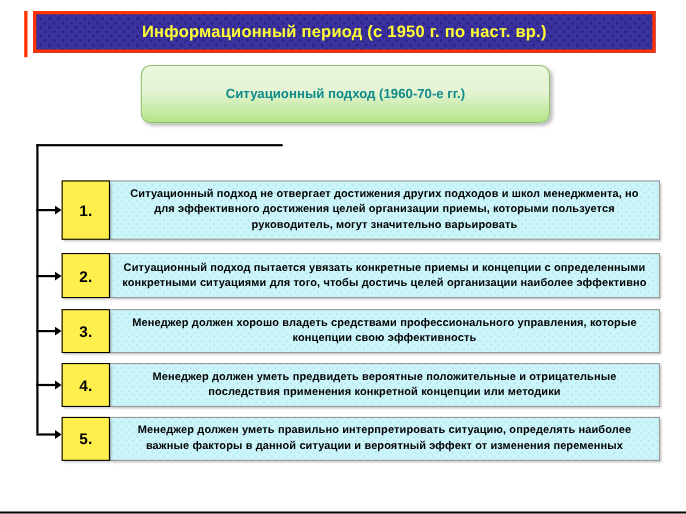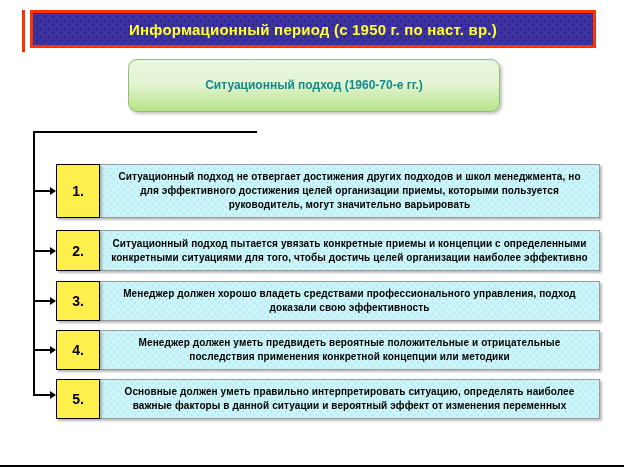--- a/index.html
+++ b/index.html
@@ -244,31 +244,31 @@
   <div class="row" id="row-2">
     <div class="row-num">2.</div>
     <div class="row-text">
       <span>Ситуационный подход пытается увязать конкретные приемы и концепции с определенными конкретными ситуациями для того, чтобы достичь целей организации наиболее эффективно</span>
     </div>
   </div>
 
   <div class="row" id="row-3">
     <div class="row-num">3.</div>
     <div class="row-text">
-      <span>Менеджер должен хорошо владеть средствами профессионального управления, подход доказали свою эффективность</span>
+      <span>Менеджер должен хорошо владеть средствами профессионального управления, которые концепции свою эффективность</span>
     </div>
   </div>
 
   <div class="row" id="row-4">
     <div class="row-num">4.</div>
     <div class="row-text">
       <span>Менеджер должен уметь предвидеть вероятные положительные и отрицательные последствия применения конкретной концепции или методики</span>
     </div>
   </div>
 
   <div class="row" id="row-5">
     <div class="row-num">5.</div>
     <div class="row-text">
-      <span>Основные должен уметь правильно интерпретировать ситуацию, определять наиболее важные факторы в данной ситуации и вероятный эффект от изменения переменных</span>
+      <span>Менеджер должен уметь правильно интерпретировать ситуацию, определять наиболее важные факторы в данной ситуации и вероятный эффект от изменения переменных</span>
     </div>
   </div>
 
 </div>
 
 </body></html>

